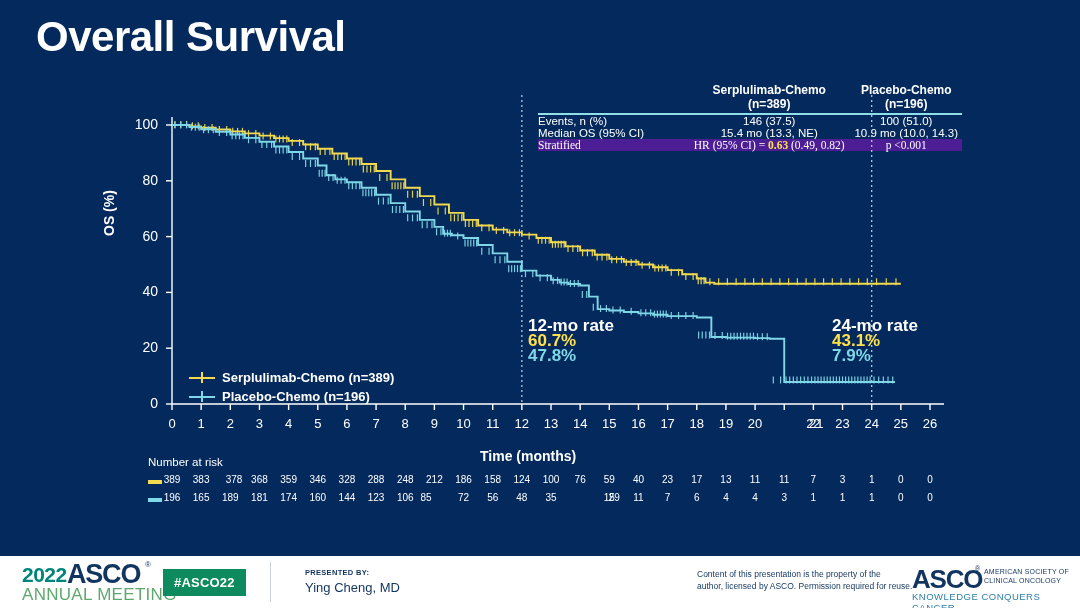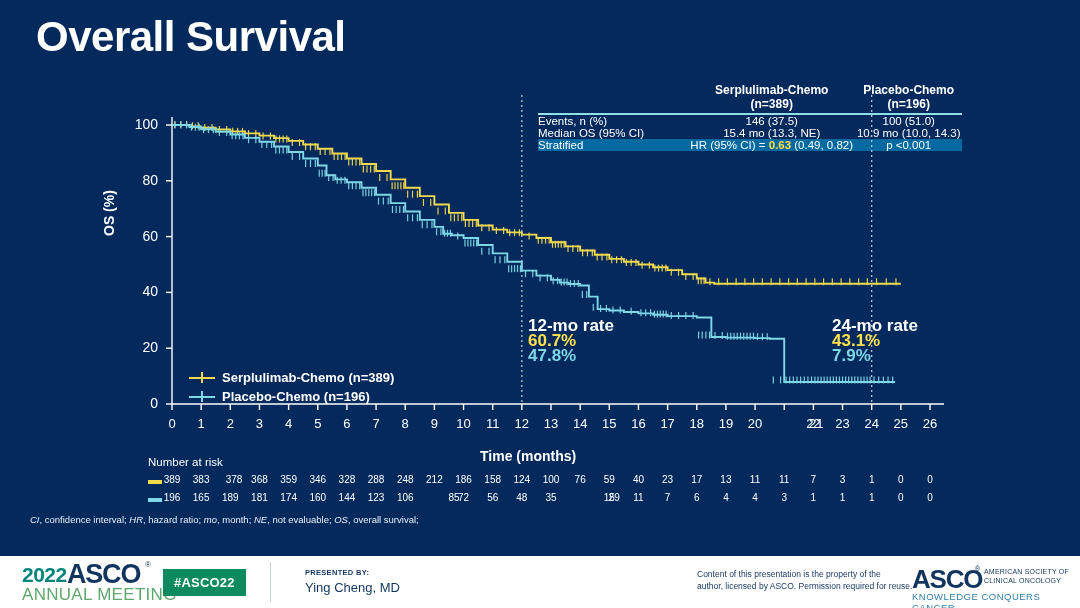--- a/index.html
+++ b/index.html
@@ -30,21 +30,21 @@
   .th-arm{
     font-size:12px;font-weight:bold;text-align:center;
     line-height:13.5px;padding-bottom:5px;vertical-align:bottom;
   }
   .hdr-rule td{
     border-bottom:2px solid #8fdfe8;height:2px;padding:0;
   }
   .rowlabel{text-align:left;padding:4px 0 4px 5px;white-space:nowrap;}
   .rowval{text-align:center;padding:4px 0;white-space:nowrap;}
   tr.strat-row td{
-    background:#0369a1;padding:5px 0;
+    background:#4c1d95;padding:5px 0;font-family:Liberation Serif, serif;
   }
   tr.strat-row td.rowlabel{padding-left:5px;}
   .hr-value{color:#ffe14d;font-weight:bold;}
   .pval{padding-right:6px;}
 
   
   #chart{position:absolute;left:0;top:0;width:1080px;height:608px;}
 
   #ylabel{
     position:absolute;left:101px;top:236px;
@@ -630,41 +630,40 @@
       <div class="nar-swatch" style="left: 148px; top: 498px; background: rgb(127, 216, 232);"></div>
       <div class="nar-num" style="left: 159px; top: 492px;">196</div>
       <div class="nar-num" style="left: 188.154px; top: 492px;">165</div>
       <div class="nar-num" style="left: 217.308px; top: 492px;">189</div>
       <div class="nar-num" style="left: 246.462px; top: 492px;">181</div>
       <div class="nar-num" style="left: 275.615px; top: 492px;">174</div>
       <div class="nar-num" style="left: 304.769px; top: 492px;">160</div>
       <div class="nar-num" style="left: 333.923px; top: 492px;">144</div>
       <div class="nar-num" style="left: 363.077px; top: 492px;">123</div>
       <div class="nar-num" style="left: 392.231px; top: 492px;">106</div>
-      <div class="nar-num" style="left: 441px; top: 492px;">85</div>
+      <div class="nar-num" style="left: 413px; top: 492px;">85</div>
       <div class="nar-num" style="left: 450.538px; top: 492px;">72</div>
       <div class="nar-num" style="left: 479.692px; top: 492px;">56</div>
       <div class="nar-num" style="left: 508.846px; top: 492px;">48</div>
       <div class="nar-num" style="left: 538px; top: 492px;">35</div>
       <div class="nar-num" style="left: 567.154px; top: 492px; margin-left: 34px;">29</div>
       <div class="nar-num" style="left: 596.308px; top: 492px;">15</div>
       <div class="nar-num" style="left: 625.462px; top: 492px;">11</div>
       <div class="nar-num" style="left: 654.615px; top: 492px;">7</div>
       <div class="nar-num" style="left: 683.769px; top: 492px;">6</div>
       <div class="nar-num" style="left: 712.923px; top: 492px;">4</div>
       <div class="nar-num" style="left: 742.077px; top: 492px;">4</div>
       <div class="nar-num" style="left: 771.231px; top: 492px;">3</div>
       <div class="nar-num" style="left: 800.385px; top: 492px;">1</div>
       <div class="nar-num" style="left: 829.538px; top: 492px;">1</div>
       <div class="nar-num" style="left: 858.692px; top: 492px;">1</div>
       <div class="nar-num" style="left: 887.846px; top: 492px;">0</div>
       <div class="nar-num" style="left: 917px; top: 492px;">0</div>
     </div>
 
-  <div id="footnote"><i>CI</i>, confidence interval; <i>HR</i>, hazard ratio; <i>mo</i>, month; <i>NE</i>, not evaluable; <i>OS</i>, overall survival;</div>
 
   <div id="footer">
     <span id="asco-year">2022</span>
     <span id="asco-word">ASCO</span>
     <span id="asco-reg">®</span>
     <span id="asco-annual">ANNUAL MEETING</span>
     <span id="hashtag">#ASCO22</span>
     <span id="divider"></span>
     <span id="presented-label">PRESENTED BY:</span>
     <span id="presenter">Ying Cheng, MD</span>

